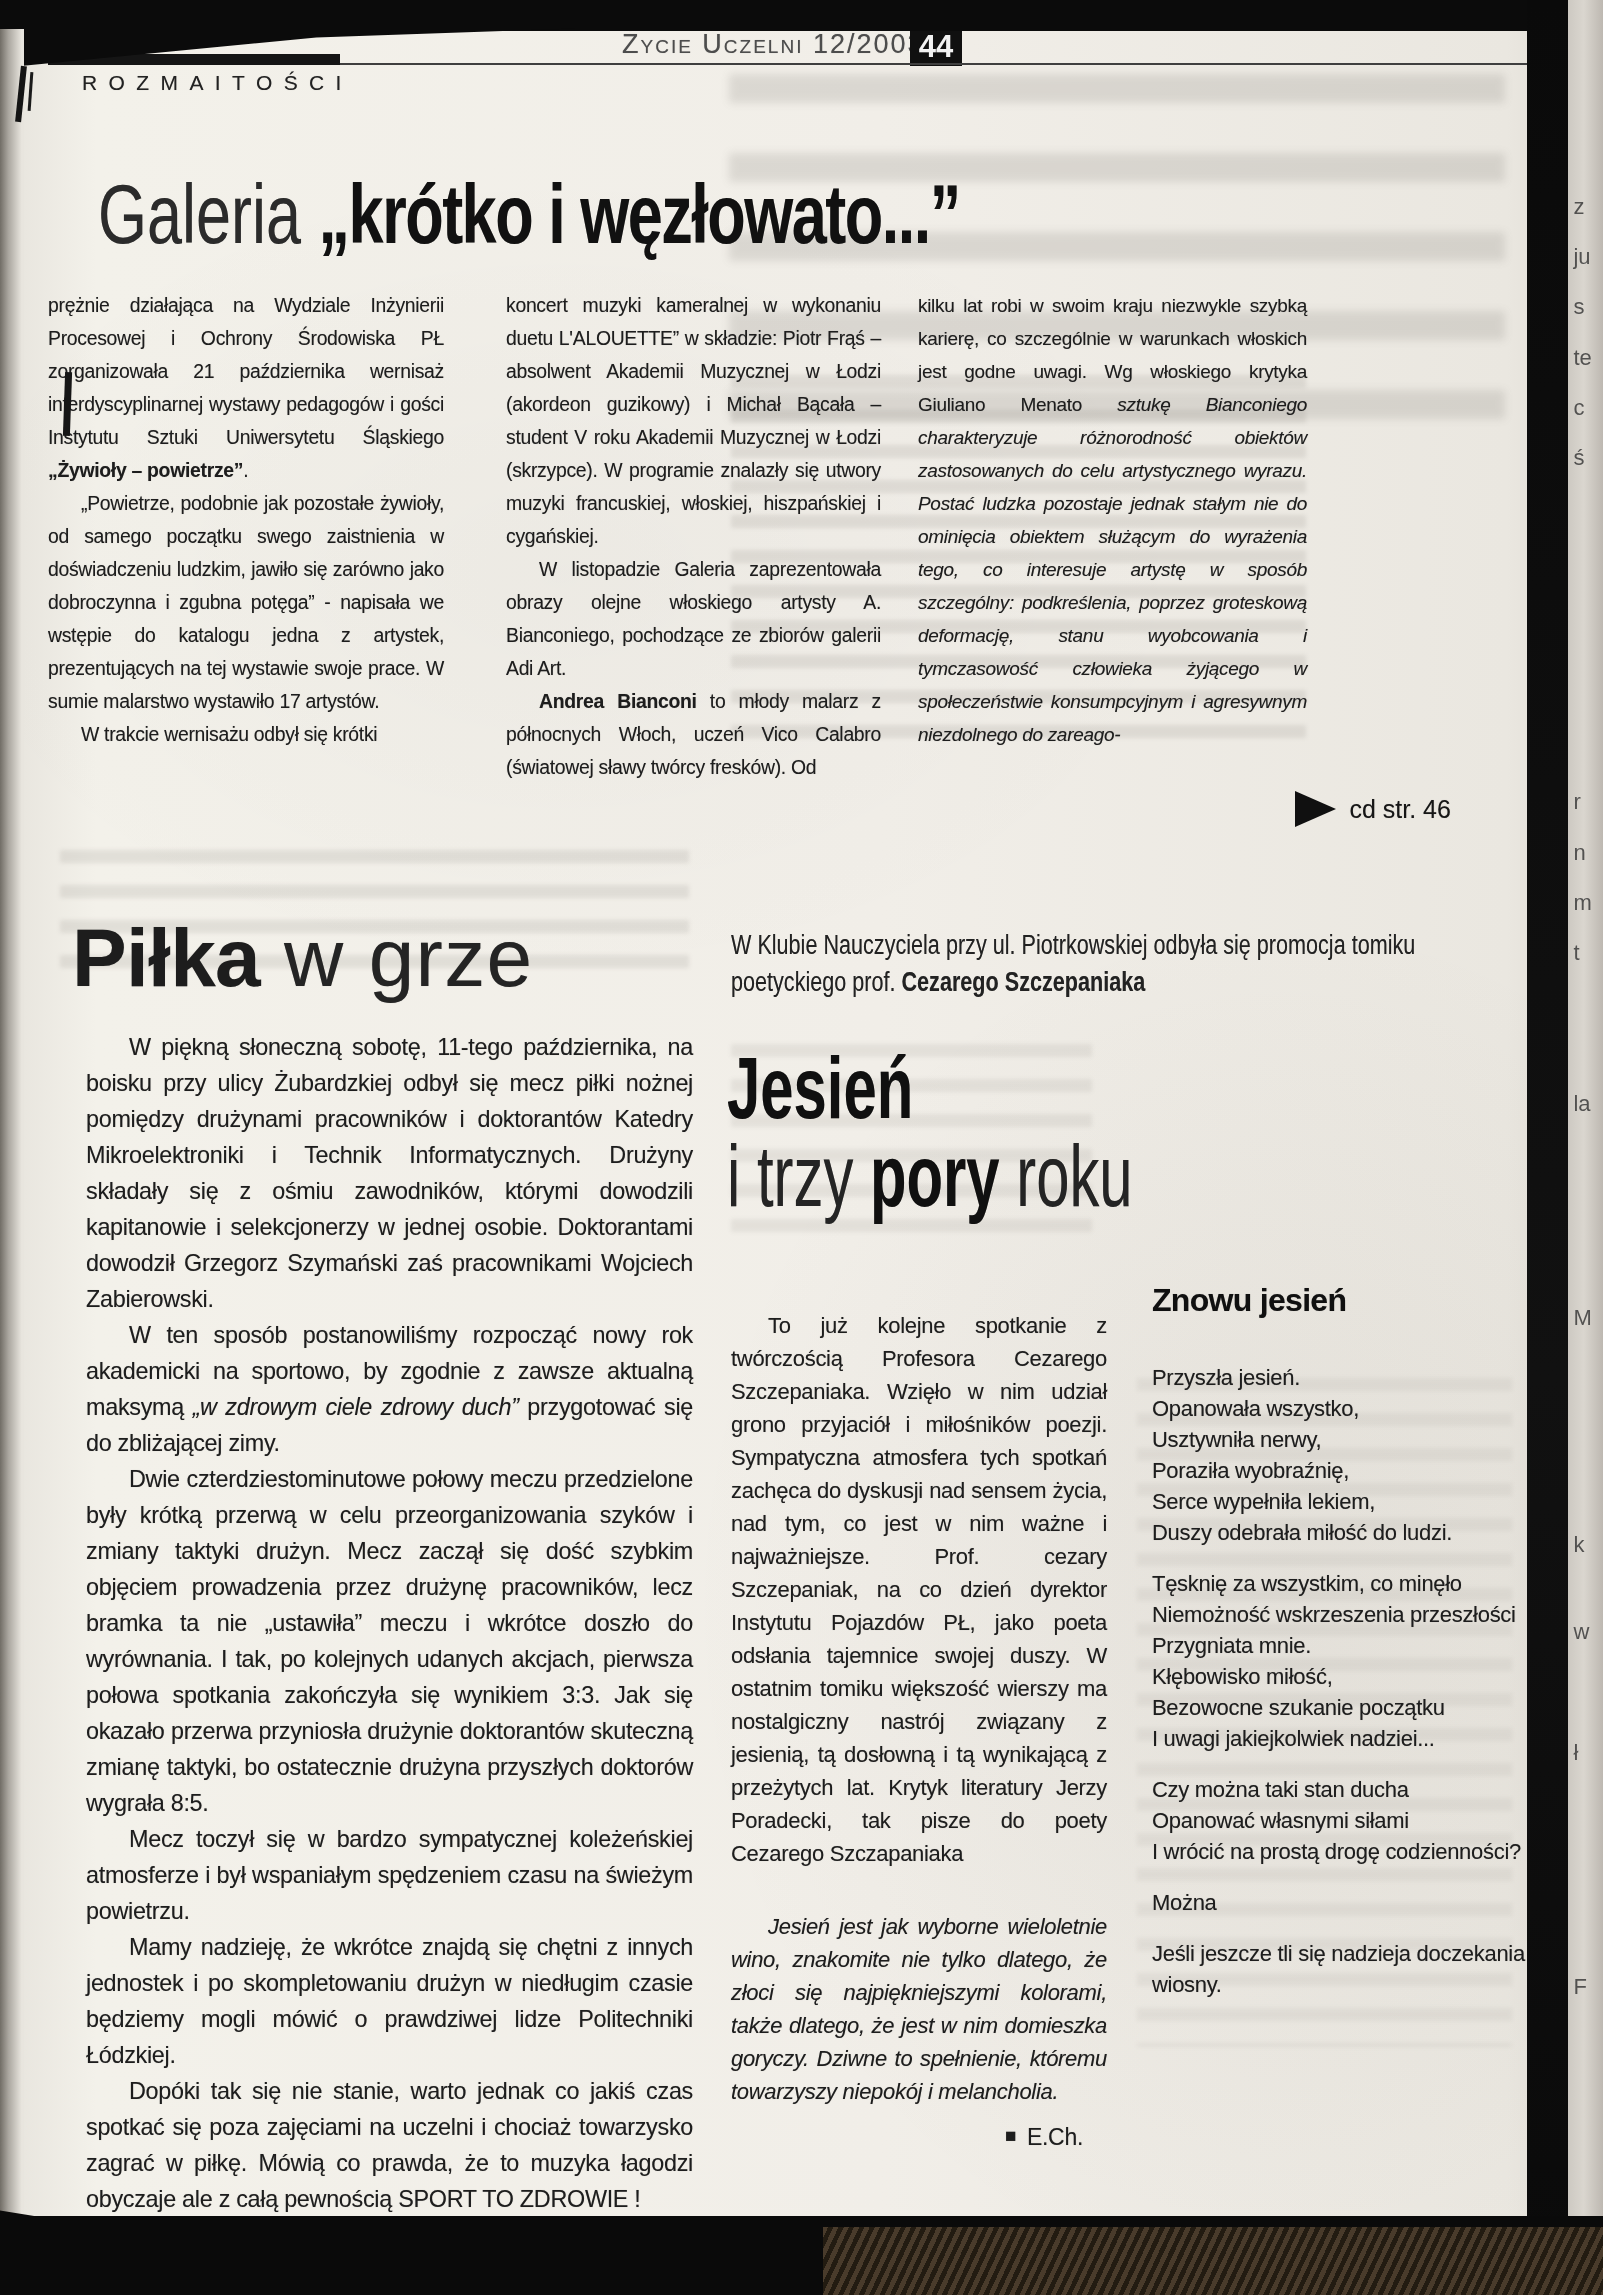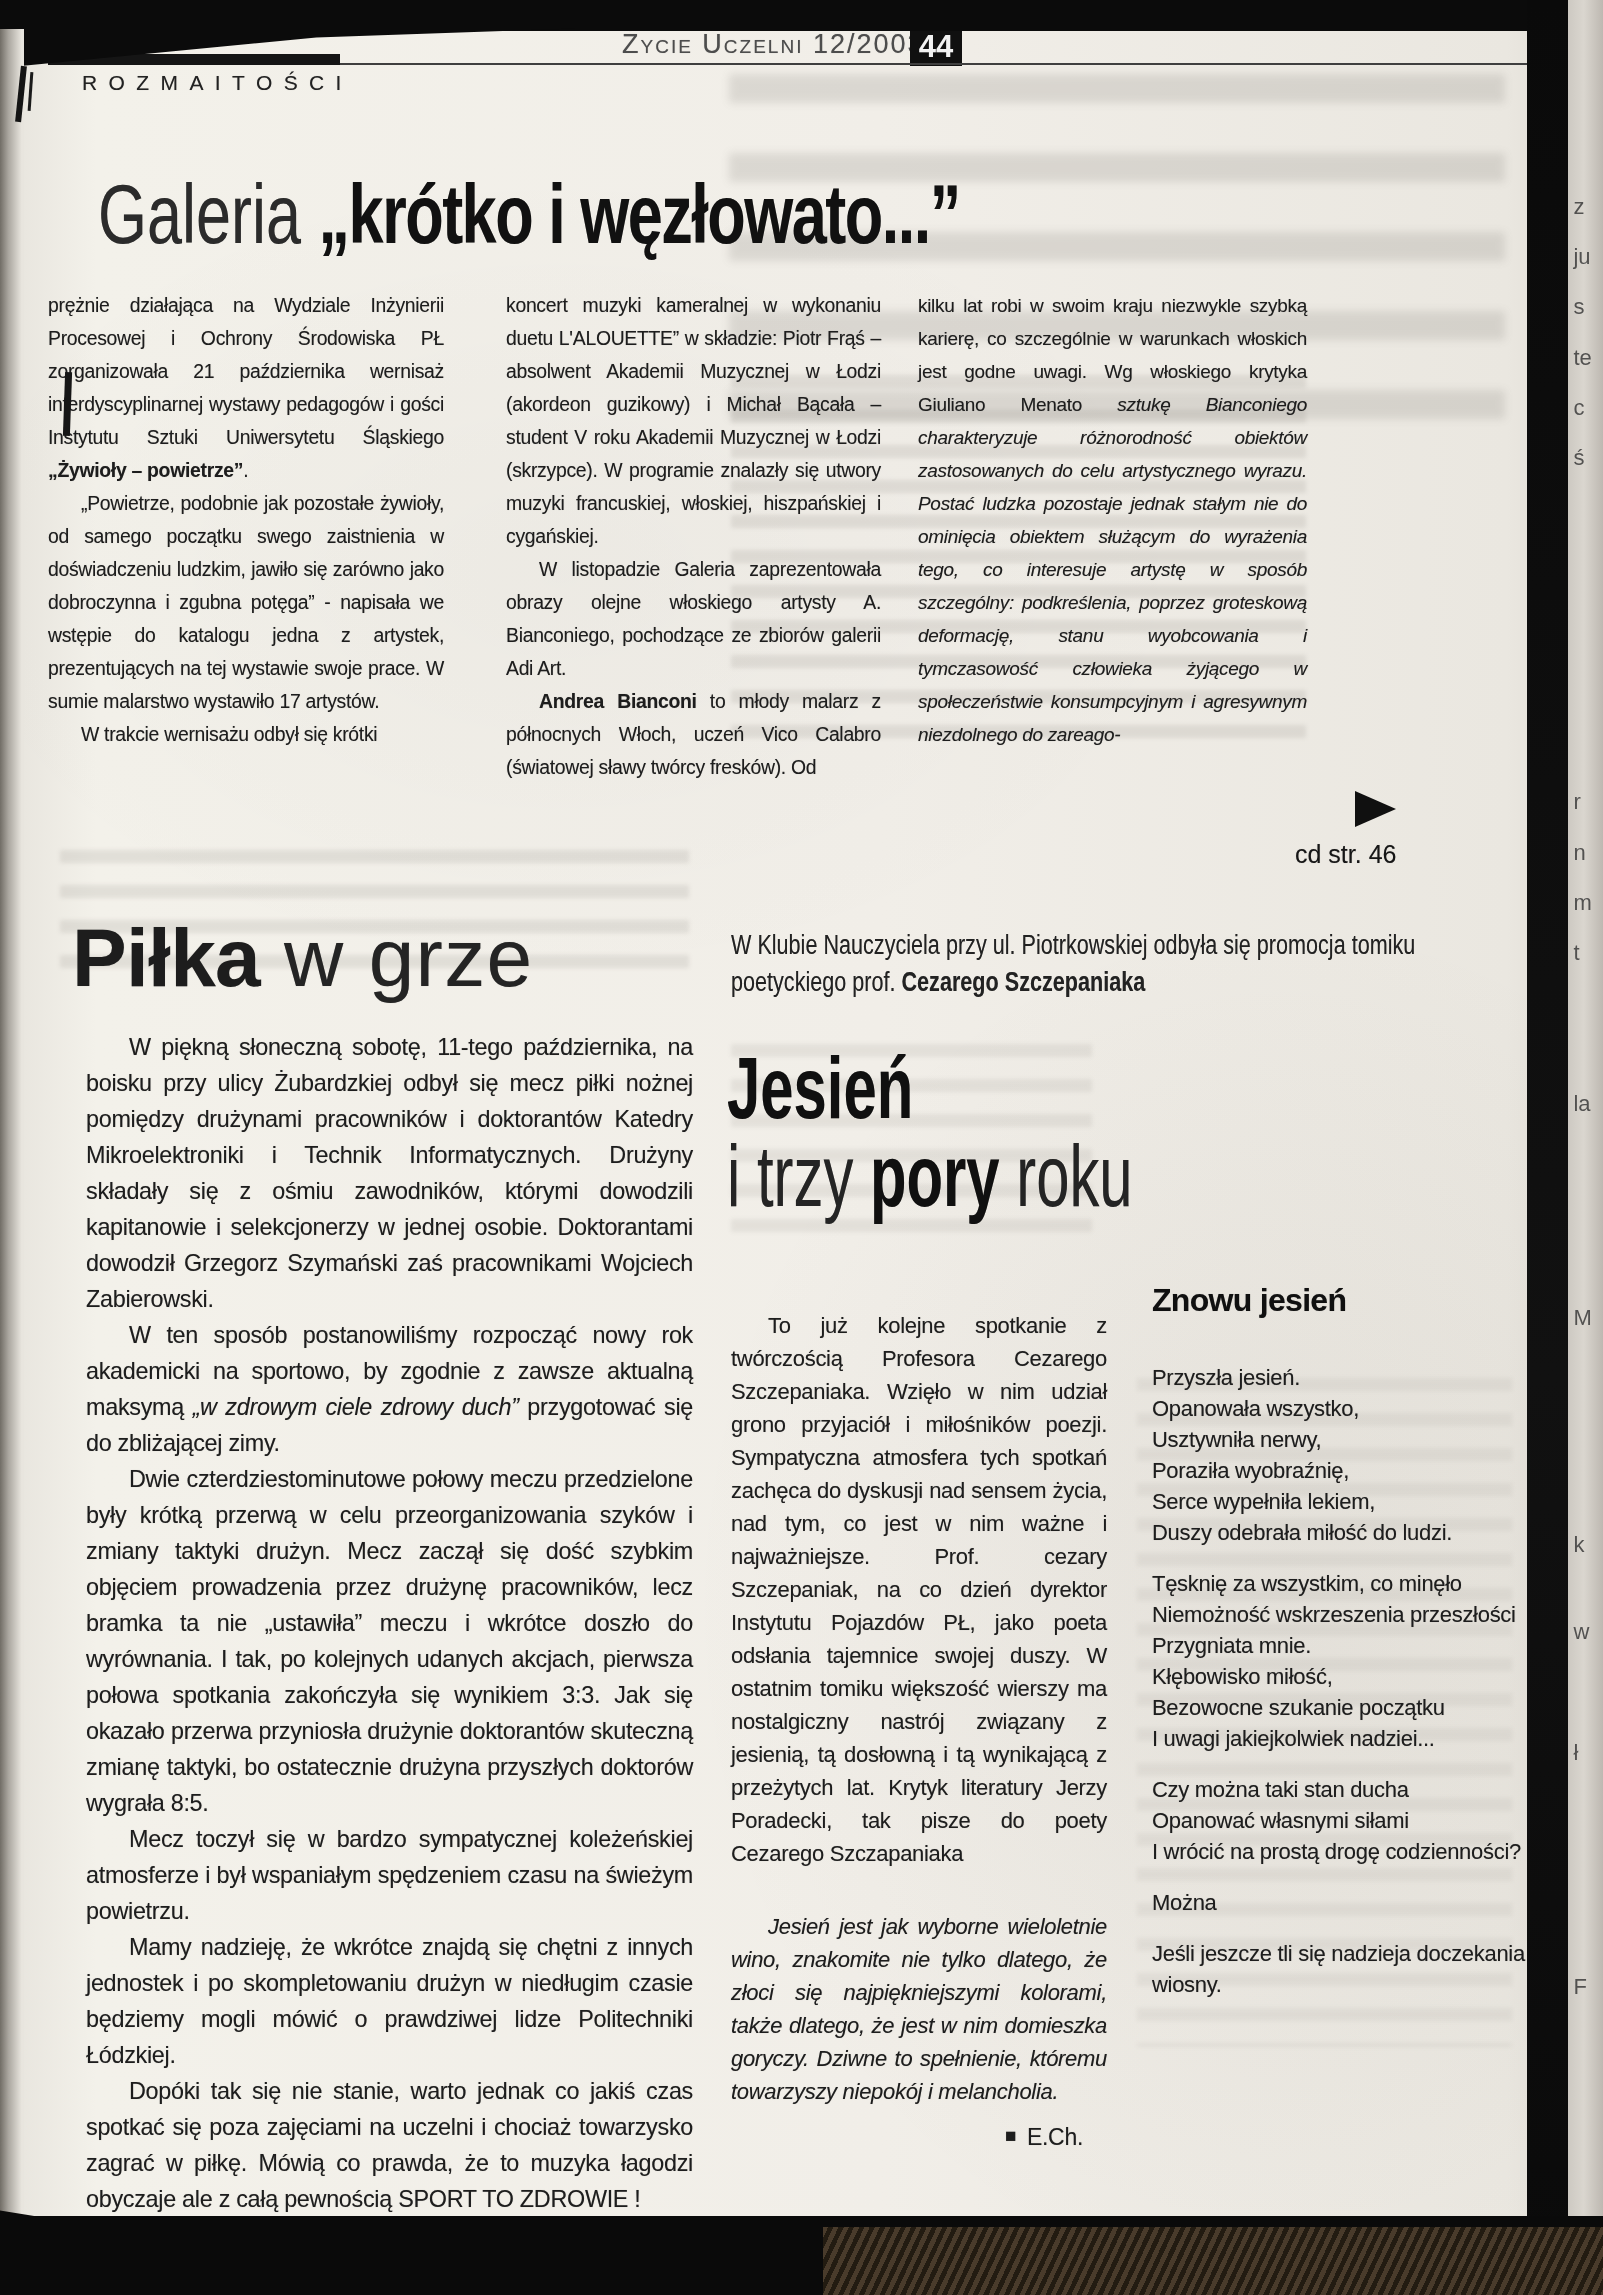--- a/index.html
+++ b/index.html
@@ -52,21 +52,21 @@
   .galeria-title .t-light{font-weight:400;color:#2b2b2b;}
   .galeria-title .t-bold{font-weight:700;letter-spacing:-2px;color:#111;}
   .gcol{top:289px;font-size:19.4px;line-height:33px;letter-spacing:-0.3px;text-align:justify;}
   .gcol p{margin:0;}
   .gcol .indent{text-indent:33px;}
   #gcol1{left:48px;width:396px;}
   #gcol2{left:506px;width:375px;}
   #gcol3{left:918px;width:389px;font-size:19px;}
   .italic{font-style:italic;}
   .bold{font-weight:700;}
-  .continuation{left:1295px;top:791px;display:flex;align-items:flex-end;gap:13.4px;flex-direction:column;}
+  .continuation{left:1295px;top:791px;display:flex;align-items:center;gap:13.4px;}
   .arrow-icon{width:0;height:0;border-left:41px solid #101010;border-top:18px solid transparent;border-bottom:18px solid transparent;}
   .continuation .c-label{font-size:25px;color:#161616;}
 
   
   .pilka-title{left:72px;top:911px;white-space:nowrap;font-size:82px;letter-spacing:1.3px;}
   .pilka-title .t-bold{font-weight:700;letter-spacing:-0.7px;}
   .pilka-title .t-light{font-weight:400;color:#242424;margin-top:40px;}
   .pilka-body{left:86px;top:1029px;width:607px;font-size:23.4px;line-height:36px;letter-spacing:-0.3px;text-align:justify;}
   .pilka-body p{margin:0;text-indent:43px;}
   .pk-byline{margin-top:19px;text-align:center;transform:translateX(54px);font-size:24px;font-weight:400;text-indent:0;}

